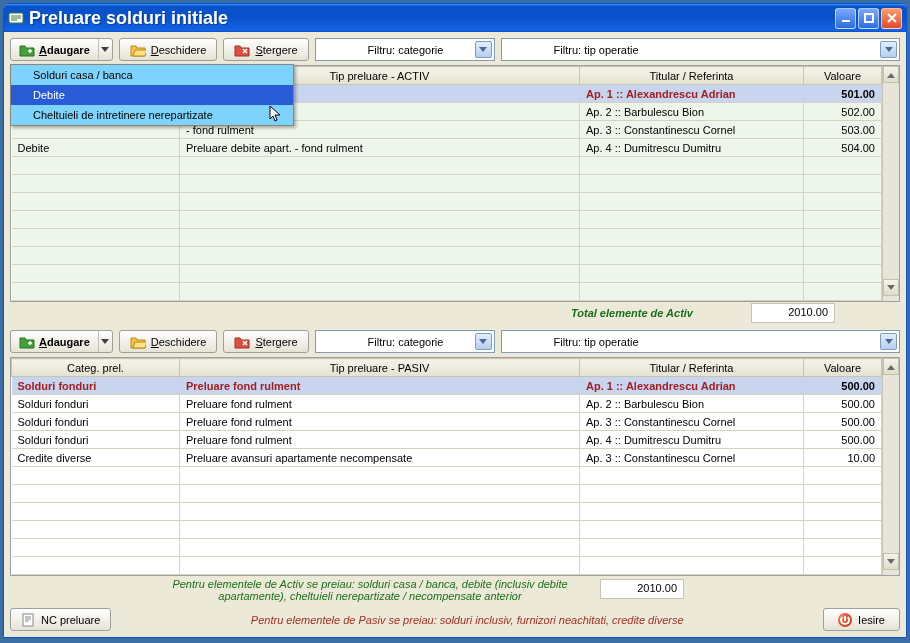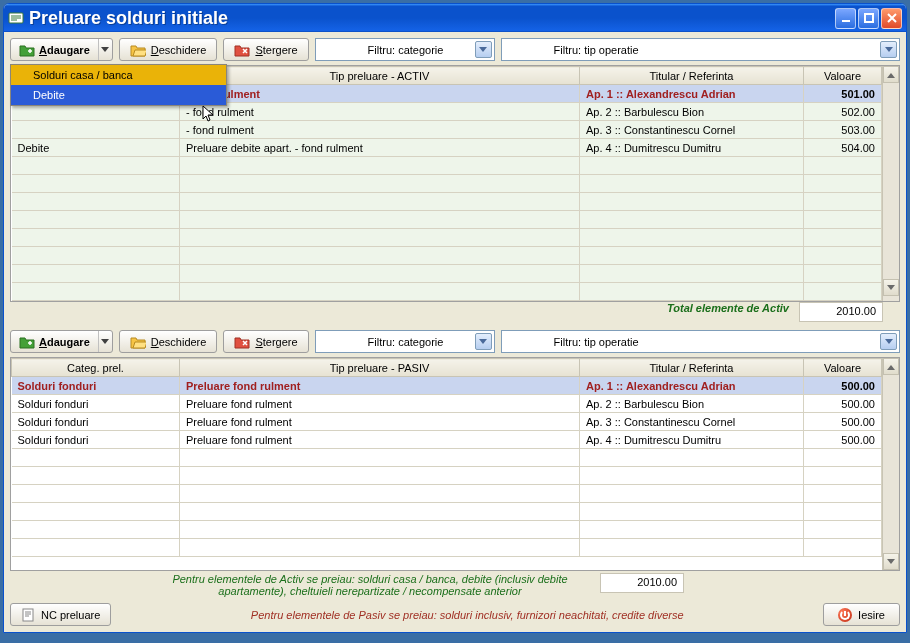--- a/index.html
+++ b/index.html
@@ -39,36 +39,36 @@
   .grid.activ tbody tr td { background:#eef5ea; }
   .grid.pasiv tbody tr td { background:#fff; }
   .grid tbody tr.sel td { background:#c9d5ef !important;font-weight:bold; }
   .grid tbody tr.sel td.cat, .grid tbody tr.sel td.tip, .grid tbody tr.sel td.tit { color:#a02020; }
   .grid td.val { text-align: right; }
   .scroll-col { width: 17px; background: #e8e4d8; border-left:1px solid #c8c4b4; }
   .scroll-up, .scroll-down { height:17px; display:flex; align-items:center; justify-content:center; background: linear-gradient(to bottom,#f5f3ea,#e0dccc); border:1px solid #c4c0b0; }
   .scroll-up svg, .scroll-down svg { width:8px; height:6px; }
   .grid-flex { display:flex; }
   .grid-flex .grid-body { flex:1; }
-  .total-row { display:flex; height: 22px; margin-top: 0; }
+  .total-row { display:flex; align-items:center; height: 22px; margin-top: 0; gap: 48px; }
   .total-row .total-lbl { flex:1; text-align:right; padding-right: 10px; font-style: italic; font-weight: bold; color:#1b6f1b; }
   .total-row.pasiv .total-lbl { color:#1a4aa0; }
   .total-row .total-val { width: 84px; text-align:right; border:1px solid #c8c4b4; background:#fff; height:20px; padding: 2px 6px 0 0; }
   .total-row .scroll-spacer { width:17px; }
   .hint { text-align:center; font-style: italic; }
   .hint.activ { color:#1b6f1b;text-align:center; }
   .hint.pasiv { color:#a03024; }
   .bottom-row { display:flex; align-items:center; margin-top:6px; gap: 10px; }
   .btn-nc { height:23px; display:inline-flex; align-items:center; gap:6px; padding:0 10px; border:1px solid #9e9e9e; border-radius:3px; background:linear-gradient(to bottom,#fff,#e6e2d5); }
   .btn-nc .nc-icon { width:14px; height:14px; }
   .btn-exit { height:23px; display:inline-flex; align-items:center; gap:6px; padding:0 14px; border:1px solid #9e9e9e; border-radius:3px; background:linear-gradient(to bottom,#fff,#e6e2d5); }
   .exit-icon { width:14px; height:14px; border-radius:50%; background:radial-gradient(circle at 30% 30%, #ff7a5a, #c02a10); display:flex; align-items:center; justify-content:center; }
   .exit-icon::after { content:""; width:6px; height:6px; border:2px solid #fff; border-radius:50%; border-top-color:transparent; position:relative; }
   .exit-icon::before { content:""; position:absolute; width:2px; height:5px; background:#fff; margin-top:-3px; }
-  .menu-popup { position:absolute; top:26px; left:0; width:217px; background:#eab308; border:1px solid #8a867a; box-shadow: 2px 2px 3px rgba(0,0,0,.3); z-index:10; }
+  .menu-popup { position:absolute; top:26px; left:0; width:284px; background:#7dd3fc; border:1px solid #8a867a; box-shadow: 2px 2px 3px rgba(0,0,0,.3); z-index:10; }
   .menu-popup .mitem { height:20px; display:flex; align-items:center; padding: 0 22px; color:#000; }
   .menu-popup .mitem.hov { background:#2a5bd7; color:#fff; }
   .menu-cursor { position:absolute; right:10px; top:40px; }
   .tb-wrap { position:relative; }
   svg.folder { width:16px; height:14px; }
   .hints-row { display:flex; align-items:flex-start; gap:8px; margin-top:2px; }
   .hints-row .hint { flex:1; }
 </style>
 </head>
 <body>
@@ -144,20 +144,21 @@
         <span class="combo-btn">
             <svg viewBox="0 0 8 6">
               <path d="M0 0l4 5 4-5z" fill="#4a6a9a"></path>
             </svg>
           </span>
       </div>
 
       <div class="menu-popup" id="menu-popup">
           <div class="mitem">Solduri casa / banca</div>
           <div class="mitem hov">Debite</div>
+          <div class="mitem">Cheltuieli de intretinere nerepartizate</div>
           <div class="menu-cursor"><svg width="14" height="18" viewBox="0 0 14 18">
               <path d="M1 1l0 13 3-3 2 5 2-1-2-5 5 0z" fill="#fff" stroke="#000"></path>
             </svg></div>
         </div>
     </div>
 
     <div class="grid-wrap">
       <div class="grid-flex">
         <div class="grid-body">
           <table class="grid activ">
@@ -358,20 +359,26 @@
                   <td class="tit">Ap. 3 :: Constantinescu Cornel</td>
                   <td class="val">500.00</td>
                 </tr>
                 <tr>
                   <td class="cat">Solduri fonduri</td>
                   <td class="tip">Preluare fond rulment</td>
                   <td class="tit">Ap. 4 :: Dumitrescu Dumitru</td>
                   <td class="val">500.00</td>
                 </tr>
                 <tr>
+                  <td class="cat">Credite diverse</td>
+                  <td class="tip">Preluare avansuri apartamente necompensate</td>
+                  <td class="tit">Ap. 3 :: Constantinescu Cornel</td>
+                  <td class="val">10.00</td>
+                </tr>
+                <tr>
                   <td>&nbsp;</td>
                   <td>&nbsp;</td>
                   <td>&nbsp;</td>
                   <td>&nbsp;</td>
                 </tr>
                 <tr>
                   <td>&nbsp;</td>
                   <td>&nbsp;</td>
                   <td>&nbsp;</td>
                   <td>&nbsp;</td>

